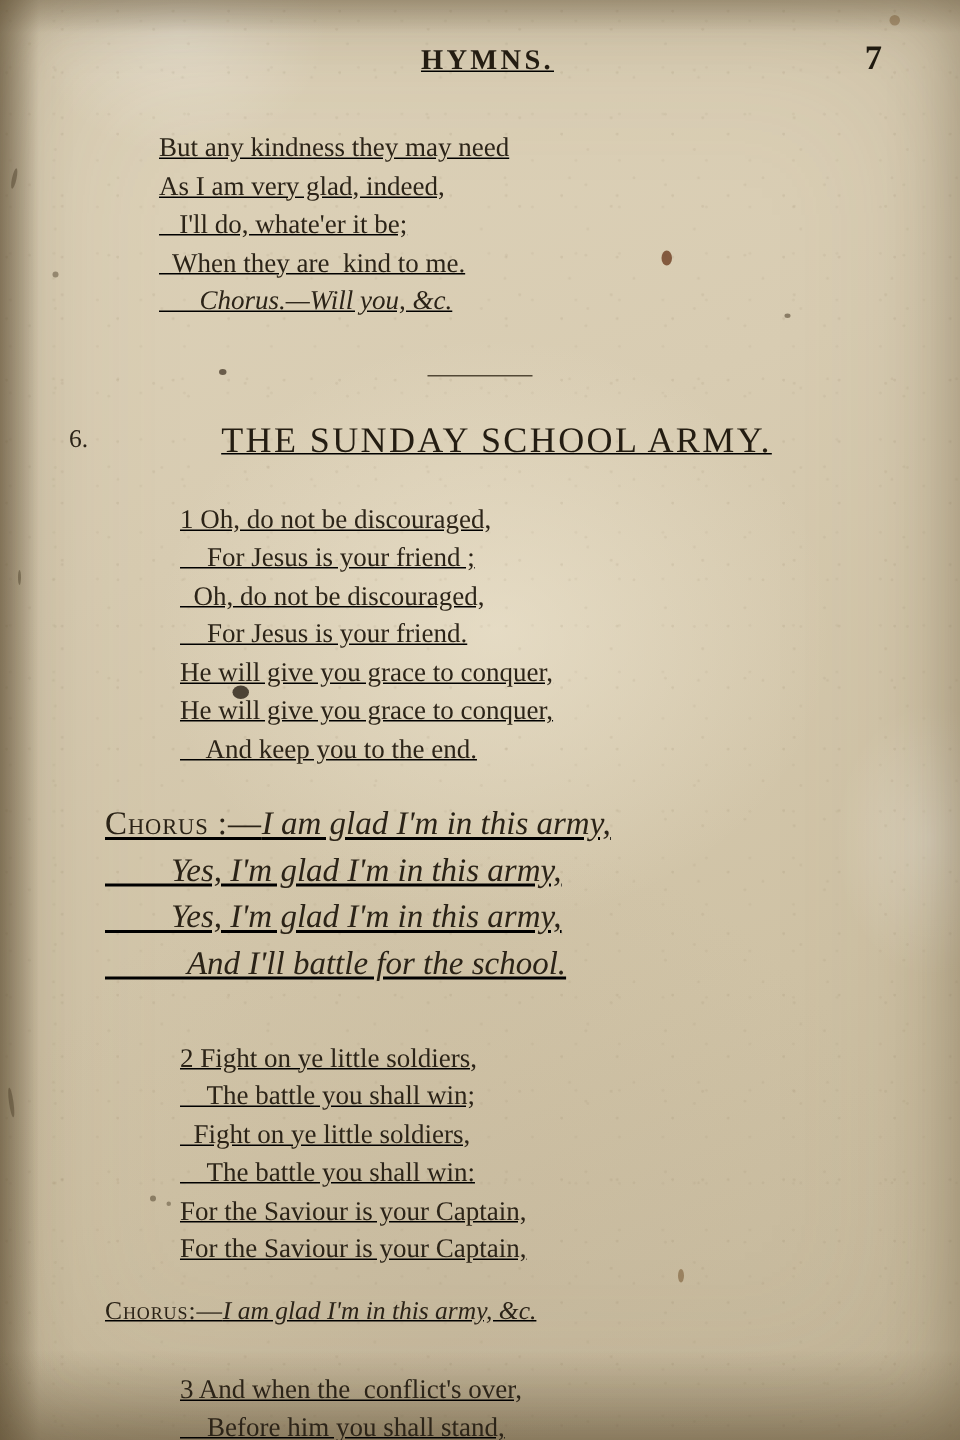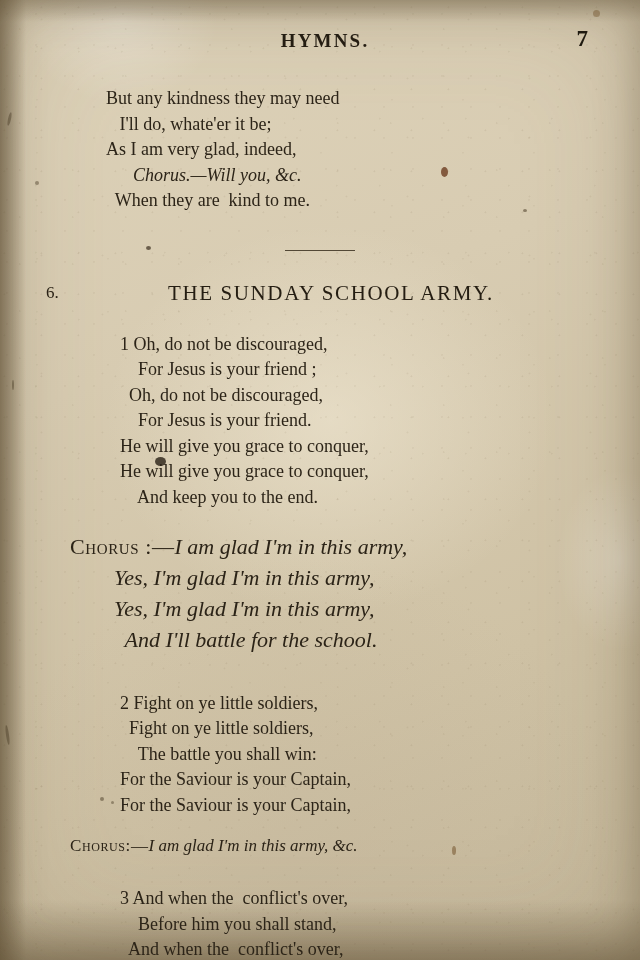--- a/index.html
+++ b/index.html
@@ -18,20 +18,21 @@
     position: relative;
     width: 640px;
     height: 960px;
     background:
       radial-gradient(ellipse 140px 120px at 120px 20px, rgba(255,255,255,0.30), rgba(255,255,255,0) 70%),
       radial-gradient(ellipse 90px 130px at 620px 560px, rgba(255,255,255,0.26), rgba(255,255,255,0) 70%),
       radial-gradient(ellipse 300px 260px at 330px 420px, rgba(242,234,214,0.55), rgba(242,234,214,0) 75%),
       radial-gradient(ellipse 420px 420px at 300px 880px, rgba(196,182,156,0.45), rgba(196,182,156,0) 78%),
       linear-gradient(160deg, #ded3ba 0%, #d8ccb2 35%, #cfc2a5 70%, #c4b79a 100%);
     overflow: hidden;
+    text-decoration: underline;
   }
 
   
   .grain {
     position: absolute;
     inset: 0;
     pointer-events: none;
     opacity: 0.55;
     background-image:
       radial-gradient(circle at 12% 18%, rgba(120,100,70,0.20) 0.7px, transparent 1.2px),
@@ -140,21 +141,21 @@
     margin-bottom: 26px;
   }
   .hymn-number {
     position: absolute;
     left: 0;
     top: 2px;
     font-size: 17px;
     color: #2b2317;
   }
   .hymn-title {
-    font-size: 21px;
+    font-size: 24px;
     letter-spacing: 1.6px;
     color: #241d12;
     padding-left: 22px;
   }
 
   .verse {
     margin-top: 4px;
     padding-left: 74px;
   }
   .verse-2 {
@@ -241,24 +242,24 @@
 
   <div class="content">
 
     <div class="header-row">
       <div class="running-head">HYMNS.</div>
       <div class="folio">7</div>
     </div>
 
     <div class="stanza block-first">
       <span class="ln">But any kindness they may need</span>
+      <span class="ln">As I am very glad, indeed,</span>
       <span class="ln">   I'll do, whate'er it be;</span>
-      <span class="ln">As I am very glad, indeed,</span>
+      <span class="ln">  When they are  kind to me.</span>
       <span class="ln chorus-line">      Chorus.—Will you, &amp;c.</span>
-      <span class="ln">  When they are  kind to me.</span>
     </div>
 
     <div class="rule"></div>
 
     <div class="hymn-head">
       <span class="hymn-number">6.</span>
       <span class="hymn-title">THE SUNDAY SCHOOL ARMY.</span>
     </div>
 
     <div class="stanza verse">
@@ -273,20 +274,21 @@
 
     <div class="chorus-block">
       <span class="chorus-first-line"><span class="chorus-label">Chorus :—</span><span class="chorus-inline">I am glad I'm in this army,</span></span>
       <span class="ln">        Yes, I'm glad I'm in this army,</span>
       <span class="ln">        Yes, I'm glad I'm in this army,</span>
       <span class="ln">          And I'll battle for the school.</span>
     </div>
 
     <div class="stanza verse-2">
       <span class="ln">2 Fight on ye little soldiers,</span>
+      <span class="ln">    The battle you shall win;</span>
       <span class="ln">  Fight on ye little soldiers,</span>
       <span class="ln">    The battle you shall win:</span>
       <span class="ln">For the Saviour is your Captain,</span>
       <span class="ln">For the Saviour is your Captain,</span>
     </div>
 
     <div class="chorus-short"><span class="chorus-label">Chorus:—</span><span class="chorus-inline">I am glad I'm in this army, &amp;c.</span></div>
 
     <div class="stanza verse-3">
       <span class="ln">3 And when the  conflict's over,</span>

